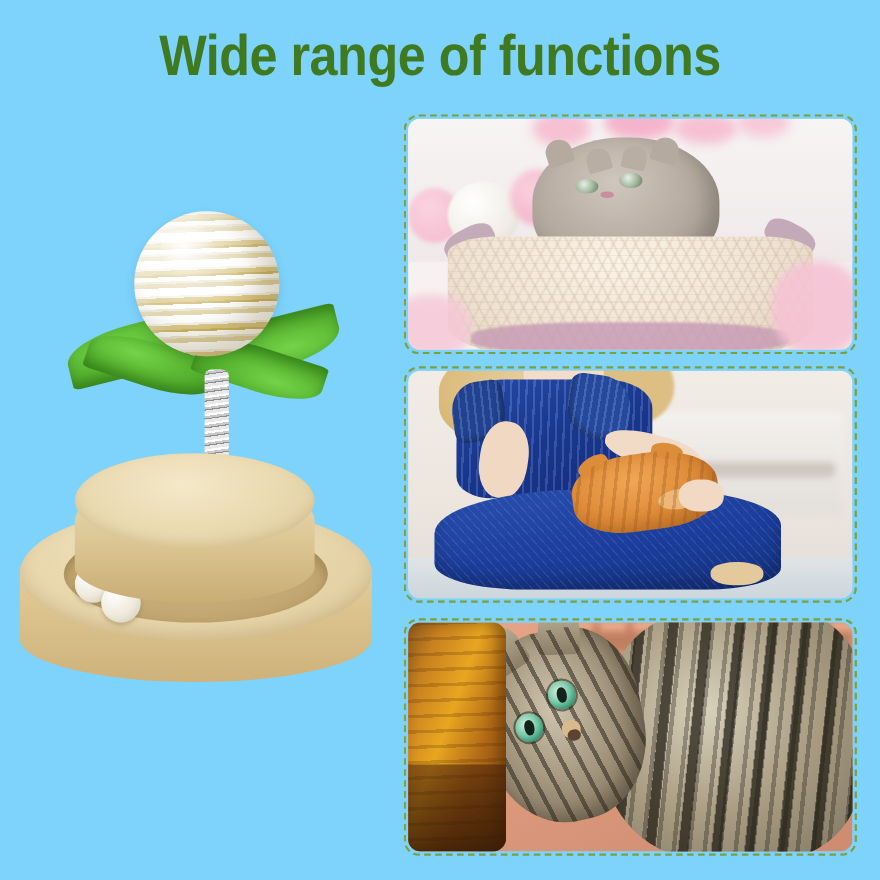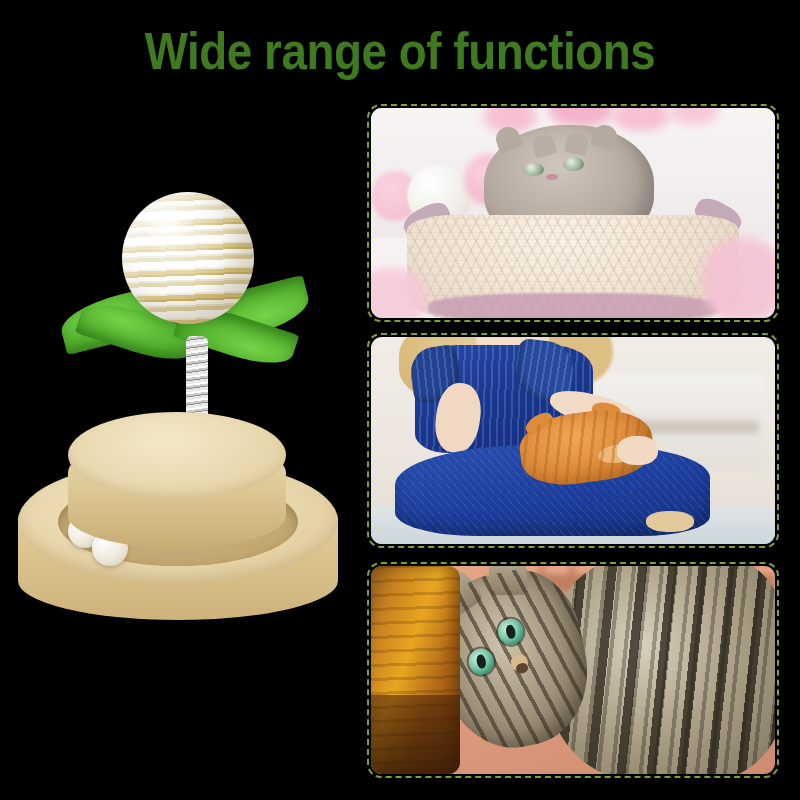--- a/index.html
+++ b/index.html
@@ -7,21 +7,21 @@
     padding: 0;
     background: #ffffff;
   }
   body {
     font-family: "Liberation Sans", sans-serif;
   }
   #canvas {
     position: relative;
     width: 800px;
     height: 800px;
-    background: #000000;
+    background: #7dd3fc;
     overflow: hidden;
   }
 
   
   #headline {
     position: absolute;
     left: 0;
     top: 22px;
     width: 800px;
     text-align: center;

